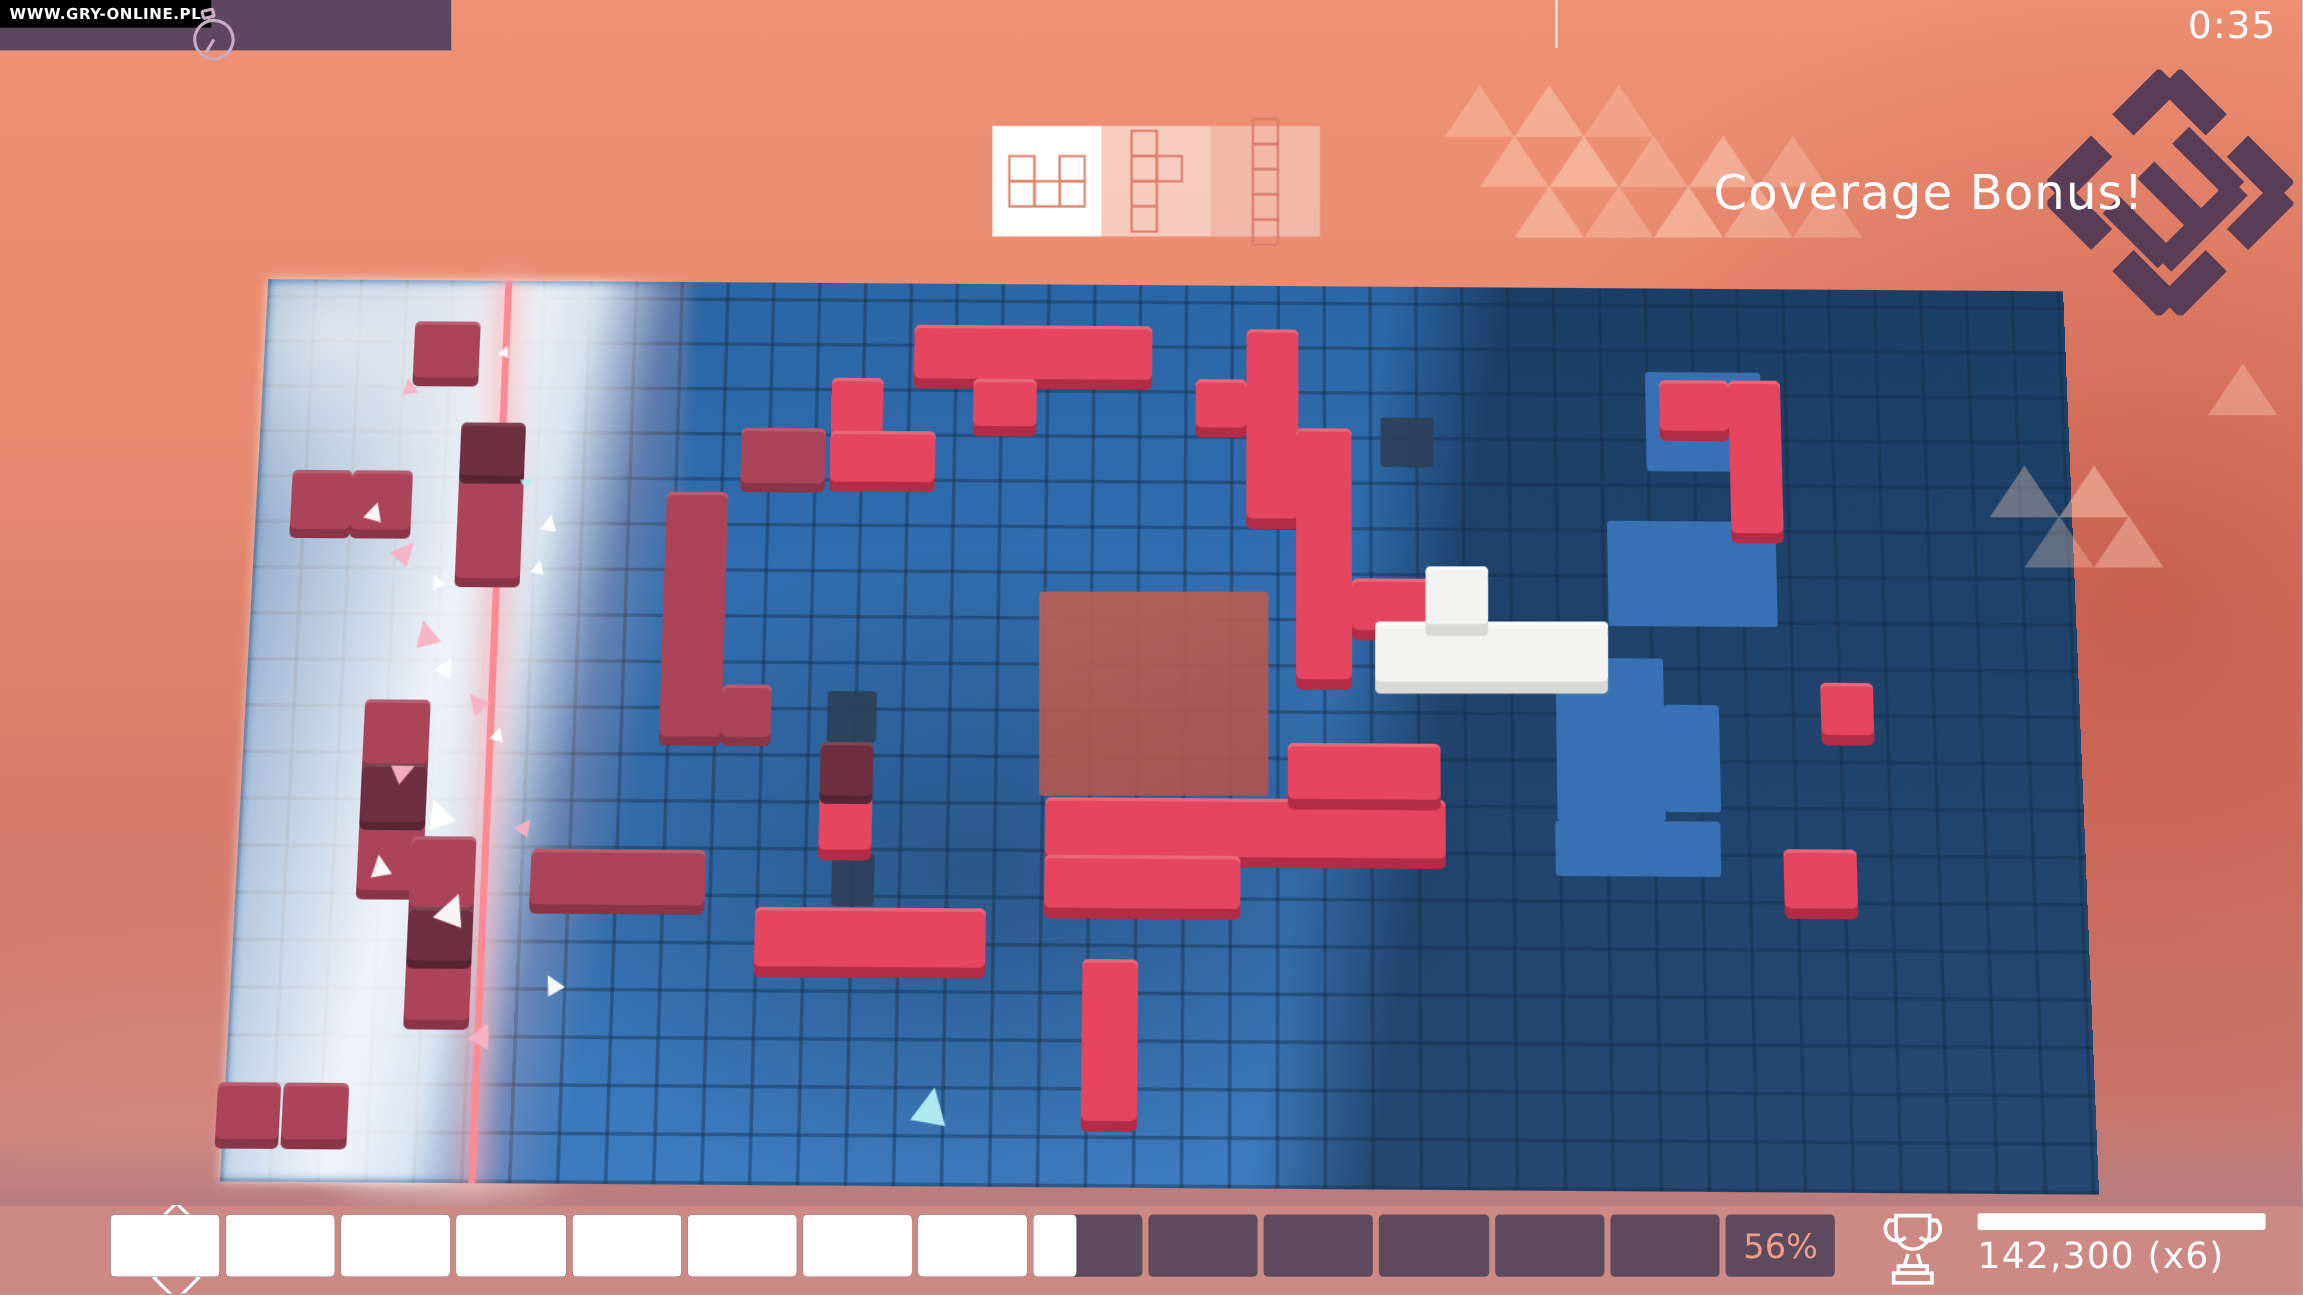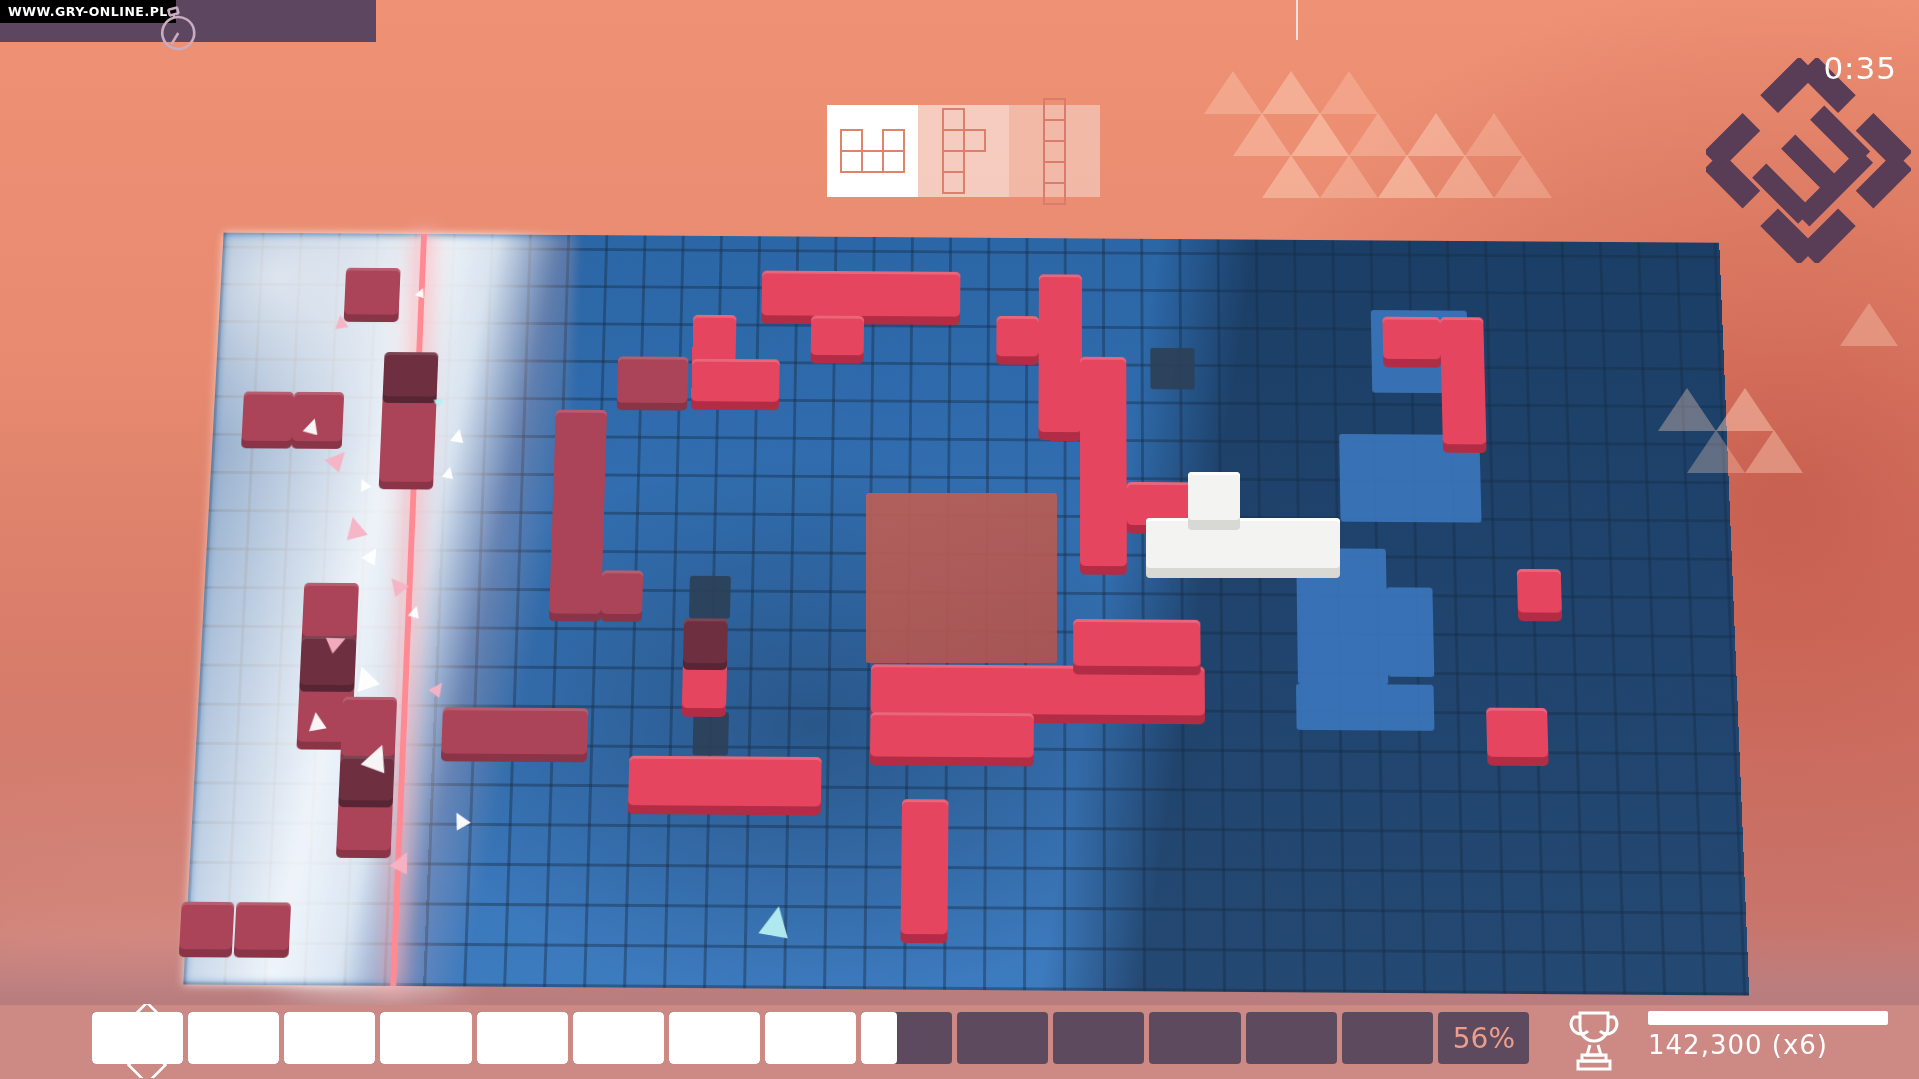--- a/index.html
+++ b/index.html
@@ -8,21 +8,21 @@
     background:
       radial-gradient(820px 720px at 93% 46%, rgba(176,60,52,.50), rgba(176,60,52,0) 72%),
       radial-gradient(900px 520px at 8% 98%, rgba(235,168,156,.45), rgba(235,168,156,0) 62%),
       linear-gradient(180deg,#ee9174 0%,#e78a70 34%,#da7d6a 58%,#cb7a70 84%,#c28381 100%); text-decoration: underline;}
   .abs{position:absolute;}
 
   
   #topbar-left{left:0;top:0;width:376px;height:42px;background:#5d4760;}
   #watermark{left:0;top:0;background:#000;color:#fff;font-size:12.5px;font-weight:bold;
     padding:4px 8px;letter-spacing:.5px;z-index:30;}
-  #timer{right:22px;top:4px;color:#fff;font-size:31px;letter-spacing:1px;z-index:30;margin-top:46px;}
+  #timer{right:22px;top:4px;color:#fff;font-size:31px;letter-spacing:1px;z-index:30;}
   #top-divider{left:1296px;top:0;width:2px;height:40px;background:rgba(255,255,255,.75);z-index:30;}
 
   
   #selector{left:827px;top:105px;height:92px;display:flex;z-index:30;}
   .slot{width:91px;height:92px;display:flex;align-items:center;justify-content:center;}
 
   
   #banner{left:1428px;top:138px;color:#fff;font-size:40px;letter-spacing:1px;z-index:25;}
   .tri{width:0;height:0;border-style:solid;border-color:transparent;z-index:12;}
   #logo{left:1706px;top:58px;z-index:14;}
@@ -78,21 +78,21 @@
 
   
   #bottombar{left:0;top:1005px;width:1919px;height:74px;background:#cd8984;z-index:40;}
   #diamonds-icon{left:74px;top:1004px;z-index:41;}
   #track{left:92px;top:1012px;width:1437px;height:52px;z-index:41;}
   .seg{position:absolute;top:0;height:52px;background:#5d4a5e;border-radius:4px;overflow:hidden;}
   .seg .fillw{position:absolute;left:0;top:0;bottom:0;background:#fff;border-radius:4px;}
   #pct{right:14px;top:10px;font-size:28px;color:#ef9c8a;z-index:42;position:absolute;}
   #trophy{left:1566px;top:1008px;z-index:41;}
   #scorebar{left:1648px;top:1011px;width:240px;height:14px;background:#fff;border-radius:2px;z-index:41;}
-  #score{left:1648px;top:1030px;font-size:26px;color:#fff;z-index:41;letter-spacing:1px;}
+  #score{left:1648px;top:1030px;font-size:30px;color:#fff;z-index:41;letter-spacing:1px;}
 </style>
 </head>
 <body>
 
 <div id="stage">
 
   <div id="topbar-left" class="abs"></div>
   <svg id="stopwatch" class="abs" style="left:150px;top:6px;z-index:31" width="58" height="48" viewBox="0 0 58 48">
     <g stroke="#c9abc2" stroke-width="2.6" fill="none" transform="rotate(-14 28 26)">
       <circle cx="28" cy="27" r="16"></circle>
@@ -128,20 +128,21 @@
         <svg width="23" height="107">
           <rect x="1" y="1" width="21" height="21" fill="none" stroke="#d97c6d" stroke-width="2"></rect>
           <rect x="1" y="22" width="21" height="21" fill="none" stroke="#d97c6d" stroke-width="2"></rect>
           <rect x="1" y="43" width="21" height="21" fill="none" stroke="#d97c6d" stroke-width="2"></rect>
           <rect x="1" y="64" width="21" height="21" fill="none" stroke="#d97c6d" stroke-width="2"></rect>
           <rect x="1" y="85" width="21" height="21" fill="none" stroke="#d97c6d" stroke-width="2"></rect>
         </svg>
       </div>
     </div>
 
+  <div id="banner" class="abs">Coverage Bonus!</div>
   <div id="deco">
       <div class="tri abs" style="left: 1204px; top: 68px; border-left-width: 29px; border-right-width: 29px; border-bottom-width: 43.5px; border-bottom-color: rgba(255, 213, 190, 0.35);"></div>
       <div class="tri abs" style="left: 1262px; top: 68px; border-left-width: 29px; border-right-width: 29px; border-bottom-width: 43.5px; border-bottom-color: rgba(255, 213, 190, 0.45);"></div>
       <div class="tri abs" style="left: 1320px; top: 68px; border-left-width: 29px; border-right-width: 29px; border-bottom-width: 43.5px; border-bottom-color: rgba(255, 213, 190, 0.3);"></div>
       <div class="tri abs" style="left: 1233px; top: 110px; border-left-width: 29px; border-right-width: 29px; border-bottom-width: 43.5px; border-bottom-color: rgba(255, 213, 190, 0.4);"></div>
       <div class="tri abs" style="left: 1291px; top: 110px; border-left-width: 29px; border-right-width: 29px; border-bottom-width: 43.5px; border-bottom-color: rgba(255, 213, 190, 0.5);"></div>
       <div class="tri abs" style="left: 1349px; top: 110px; border-left-width: 29px; border-right-width: 29px; border-bottom-width: 43.5px; border-bottom-color: rgba(255, 213, 190, 0.35);"></div>
       <div class="tri abs" style="left: 1407px; top: 110px; border-left-width: 29px; border-right-width: 29px; border-bottom-width: 43.5px; border-bottom-color: rgba(255, 213, 190, 0.45);"></div>
       <div class="tri abs" style="left: 1465px; top: 110px; border-left-width: 29px; border-right-width: 29px; border-bottom-width: 43.5px; border-bottom-color: rgba(255, 213, 190, 0.3);"></div>
       <div class="tri abs" style="left: 1262px; top: 152px; border-left-width: 29px; border-right-width: 29px; border-bottom-width: 43.5px; border-bottom-color: rgba(255, 213, 190, 0.45);"></div>

